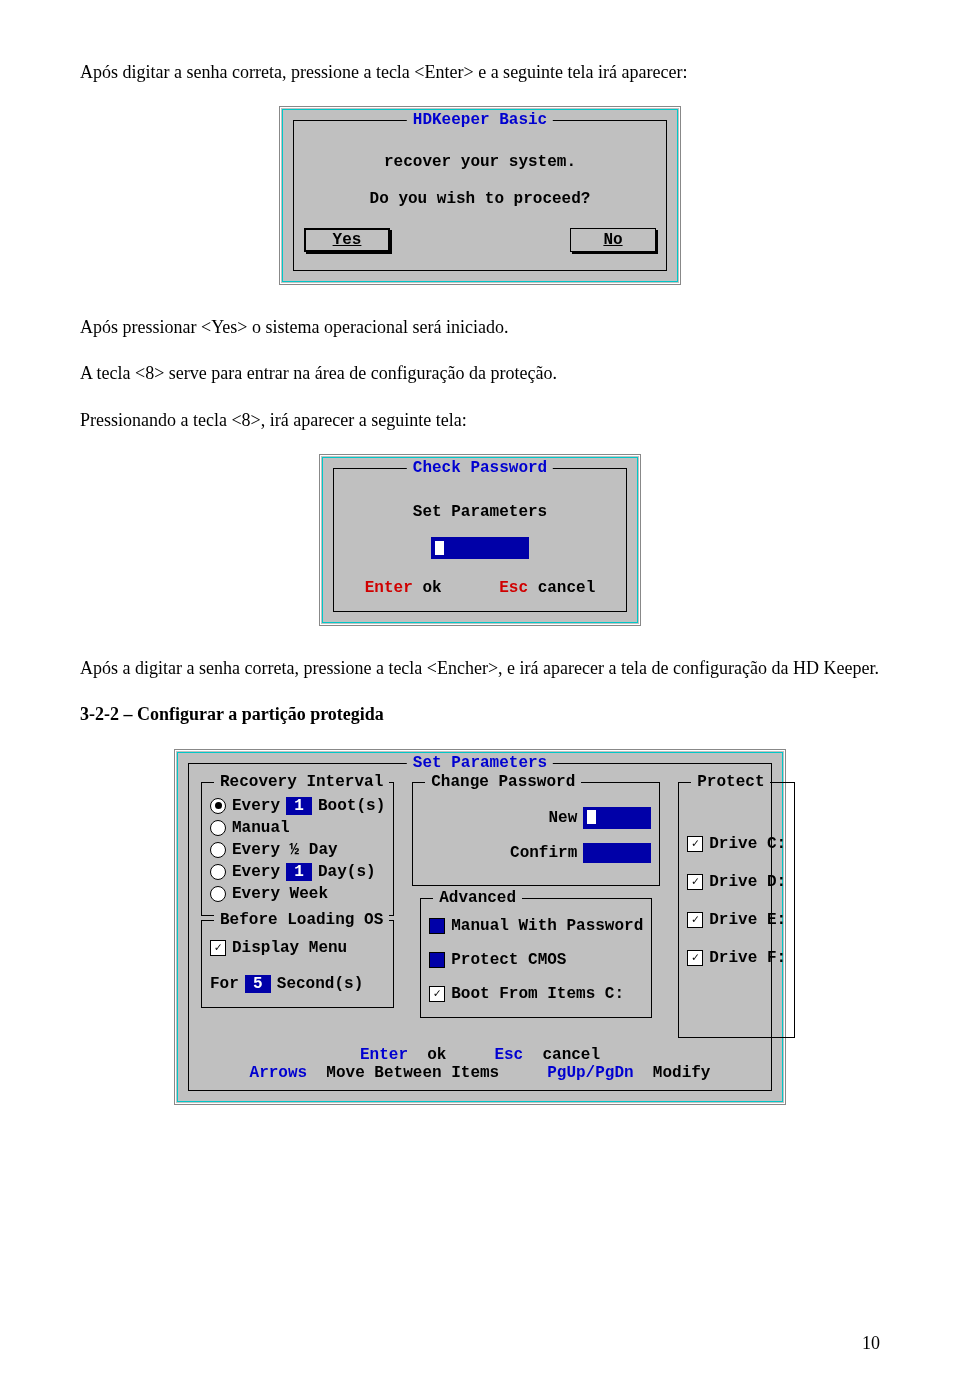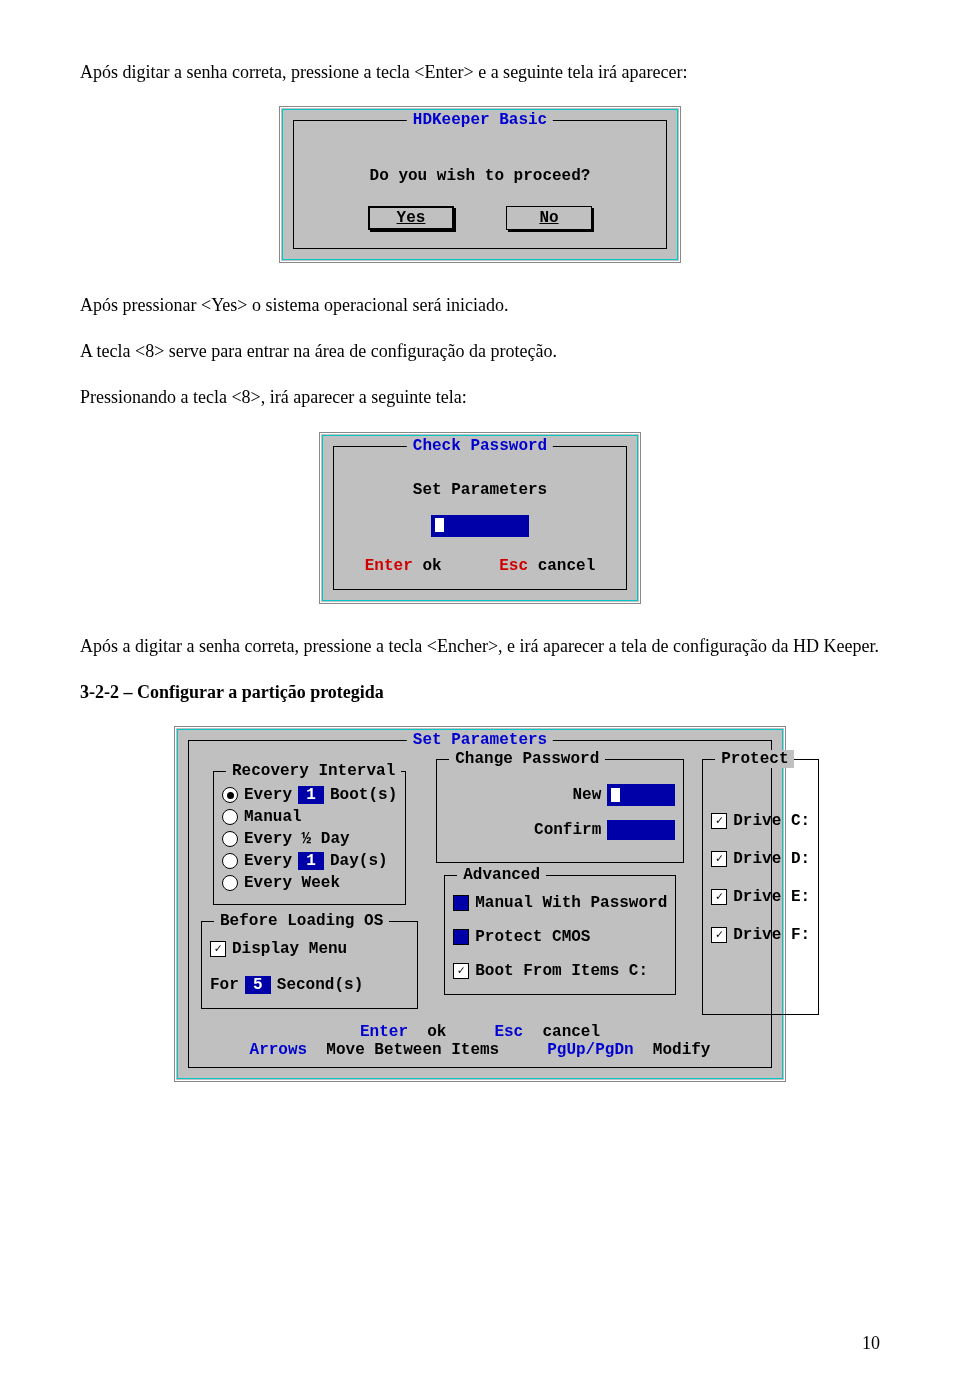--- a/index.html
+++ b/index.html
@@ -50,21 +50,21 @@
   .btn {
     display: inline-block;
     border: 1px solid #000;
     background: #c0c0c0;
     padding: 2px 20px;
     box-shadow: 2px 2px 0 #000;
     min-width: 44px;
     text-align: center;
   }
   .btn-focus { border: 2px solid #000; padding: 1px 19px; }
-  .btnrow { display: flex; gap: 52px; justify-content: center; margin-top: 18px; }
+  .btnrow { display: flex; gap: 52px; justify-content: space-between; margin-top: 18px; }
   .inputbox {
     display: inline-block;
     background: #0000a8;
     color: #fff;
     padding: 2px 4px;
     min-width: 60px;
     min-height: 16px;
     text-align: left;
     vertical-align: middle;
   }
@@ -100,20 +100,21 @@
 <body>
 
 <p>Após digitar a senha correta, pressione a tecla &lt;Enter&gt; e a seguinte tela irá aparecer:</p>
 
 <div class="dialog-wrap">
   <div class="dlg" style="width:400px;">
     <div class="dlg-inner">
       <div class="fieldset" style="padding:30px 10px 18px 10px;">
         <span class="legend">HDKeeper Basic</span>
         <div class="center" style="line-height:1.4;">
+          <div>recover your system.</div>
           <div style="height:14px;"></div>
           <div>Do you wish to proceed?</div>
         </div>
         <div class="btnrow">
           <span class="btn btn-focus">
             <span style="text-decoration:underline;">Yes</span>
           </span>
           <span class="btn">
             <span style="text-decoration:underline;">No</span>
           </span>
@@ -154,21 +155,21 @@
 
 <div class="dialog-wrap">
   <div class="dlg" style="width:610px;">
     <div class="dlg-inner">
       <div class="fieldset" style="padding:14px 8px 8px 8px;">
         <span class="legend">Set Parameters</span>
 
         <div class="cols">
 
           <div class="col" style="flex:1.1;">
-            <div class="fieldset" style="padding:10px 8px 8px 8px; margin:16px;">
+            <div class="fieldset" style="padding:10px 8px 8px 8px; margin:4px;">
               <span class="legend legend-black" style="left:12px; transform:none;">Recovery Interval</span>
               <div class="row">
                 <span class="radio">
                     <span class="radio-dot"></span>
                   </span>
                 <span>Every</span>
                 <span class="inputbox inputbox-sm">1</span>
                 <span>Boot(s)</span>
               </div>
               <div class="row">

